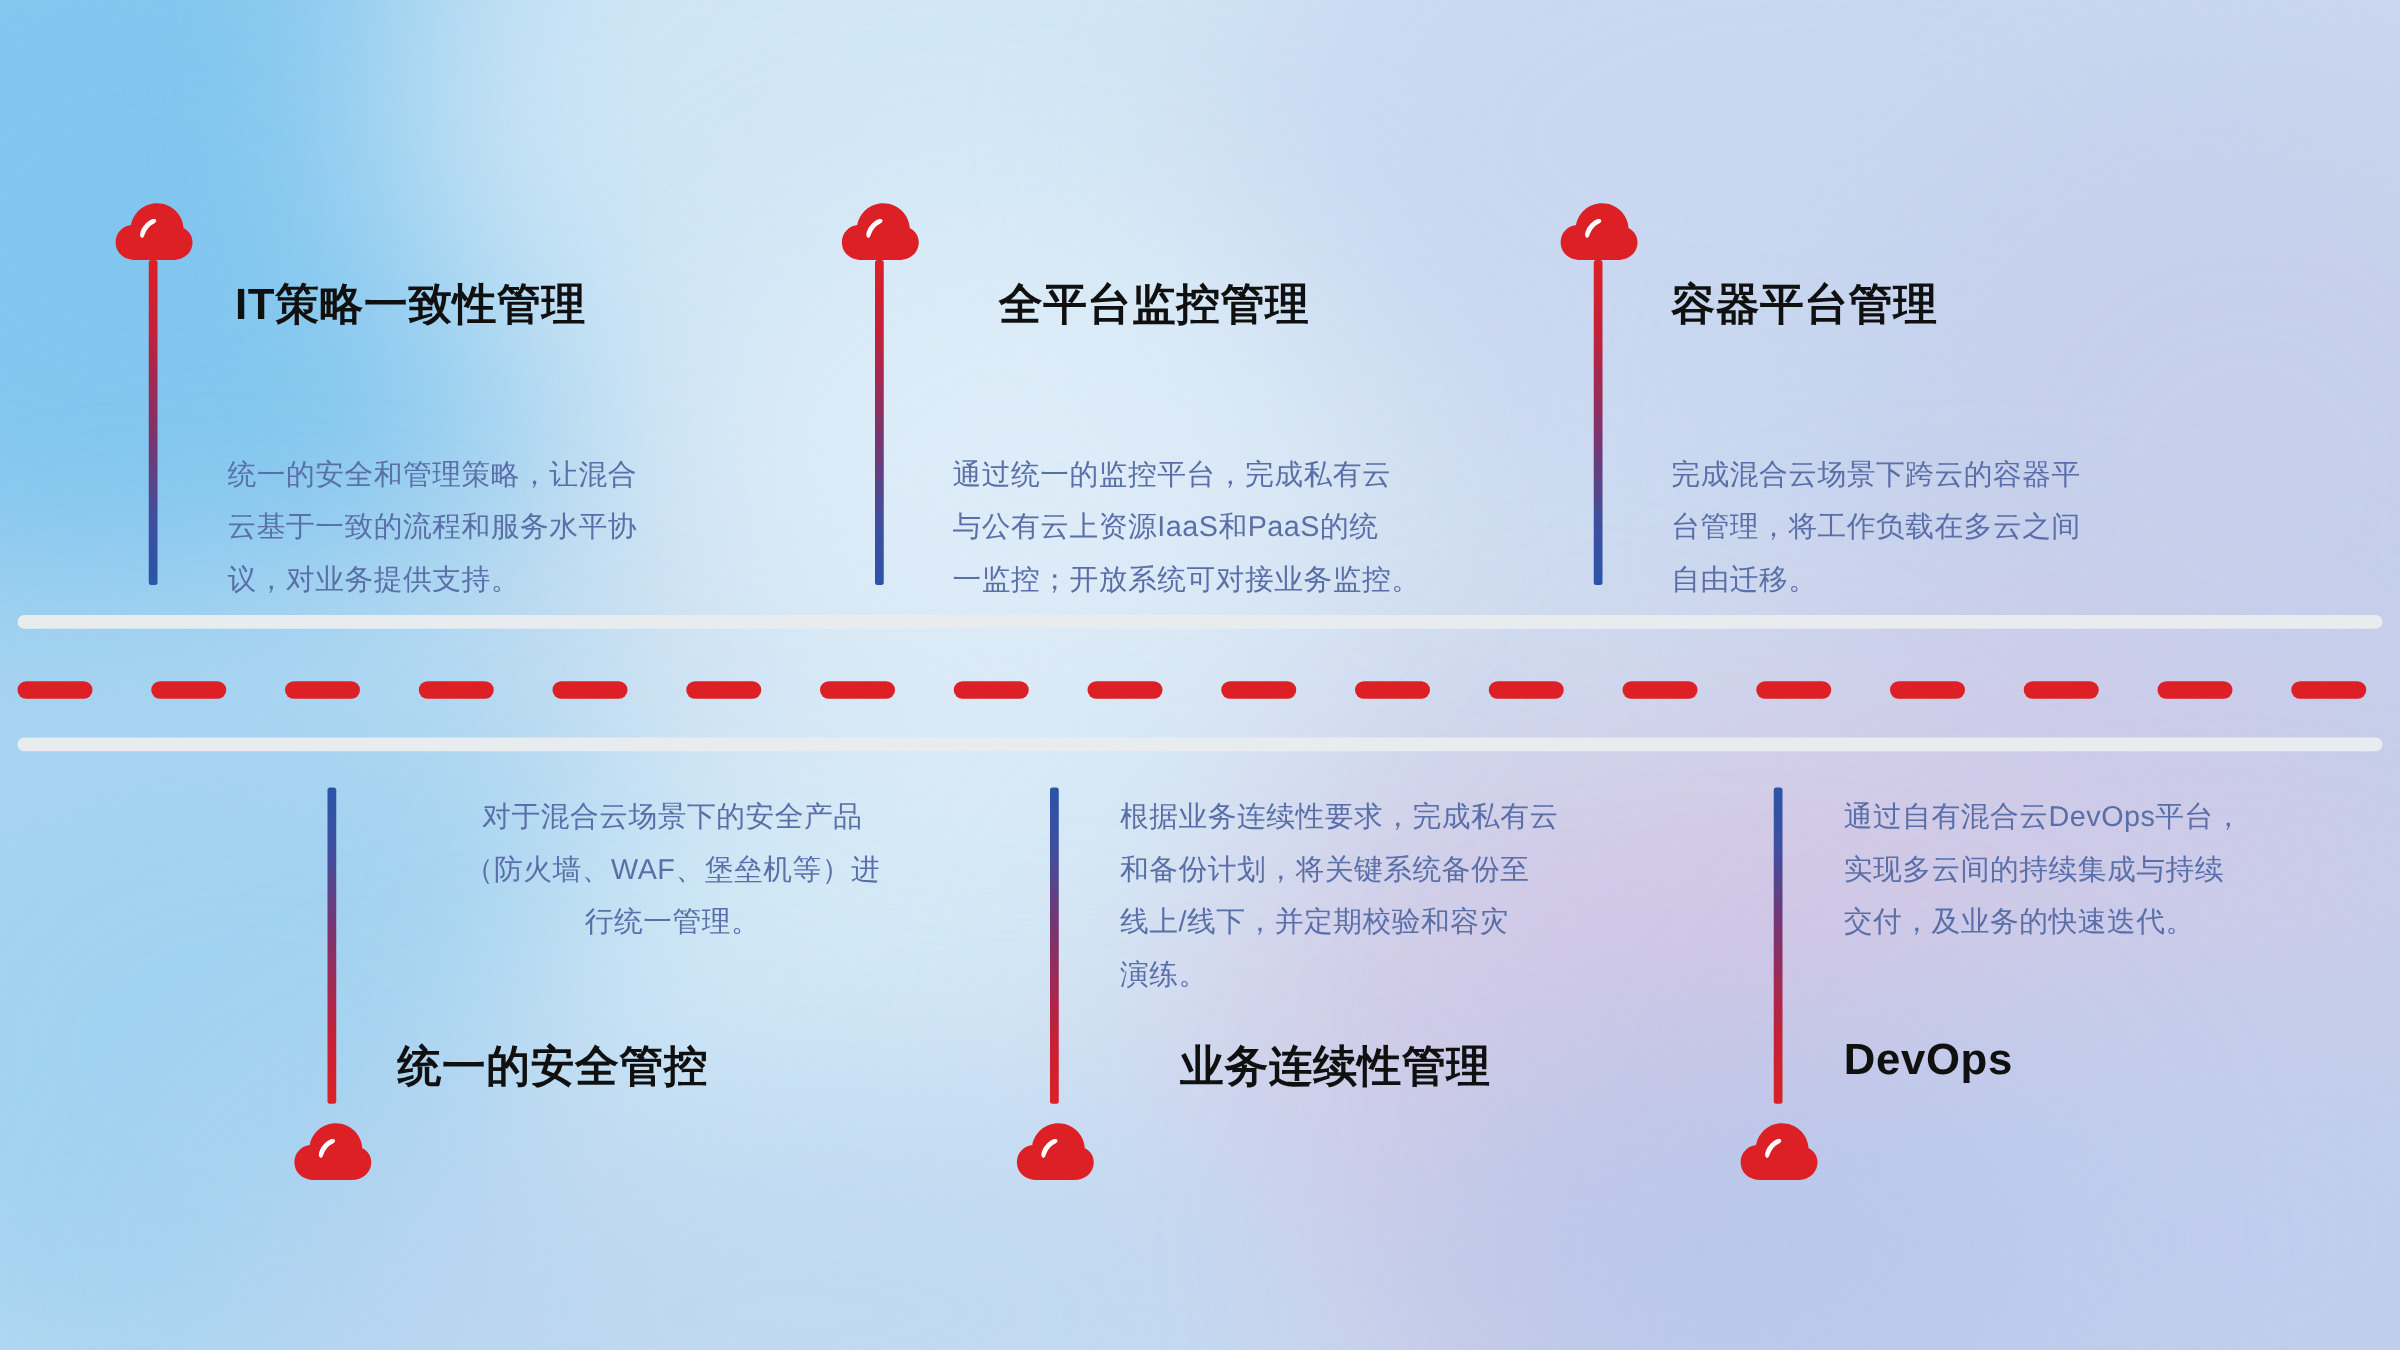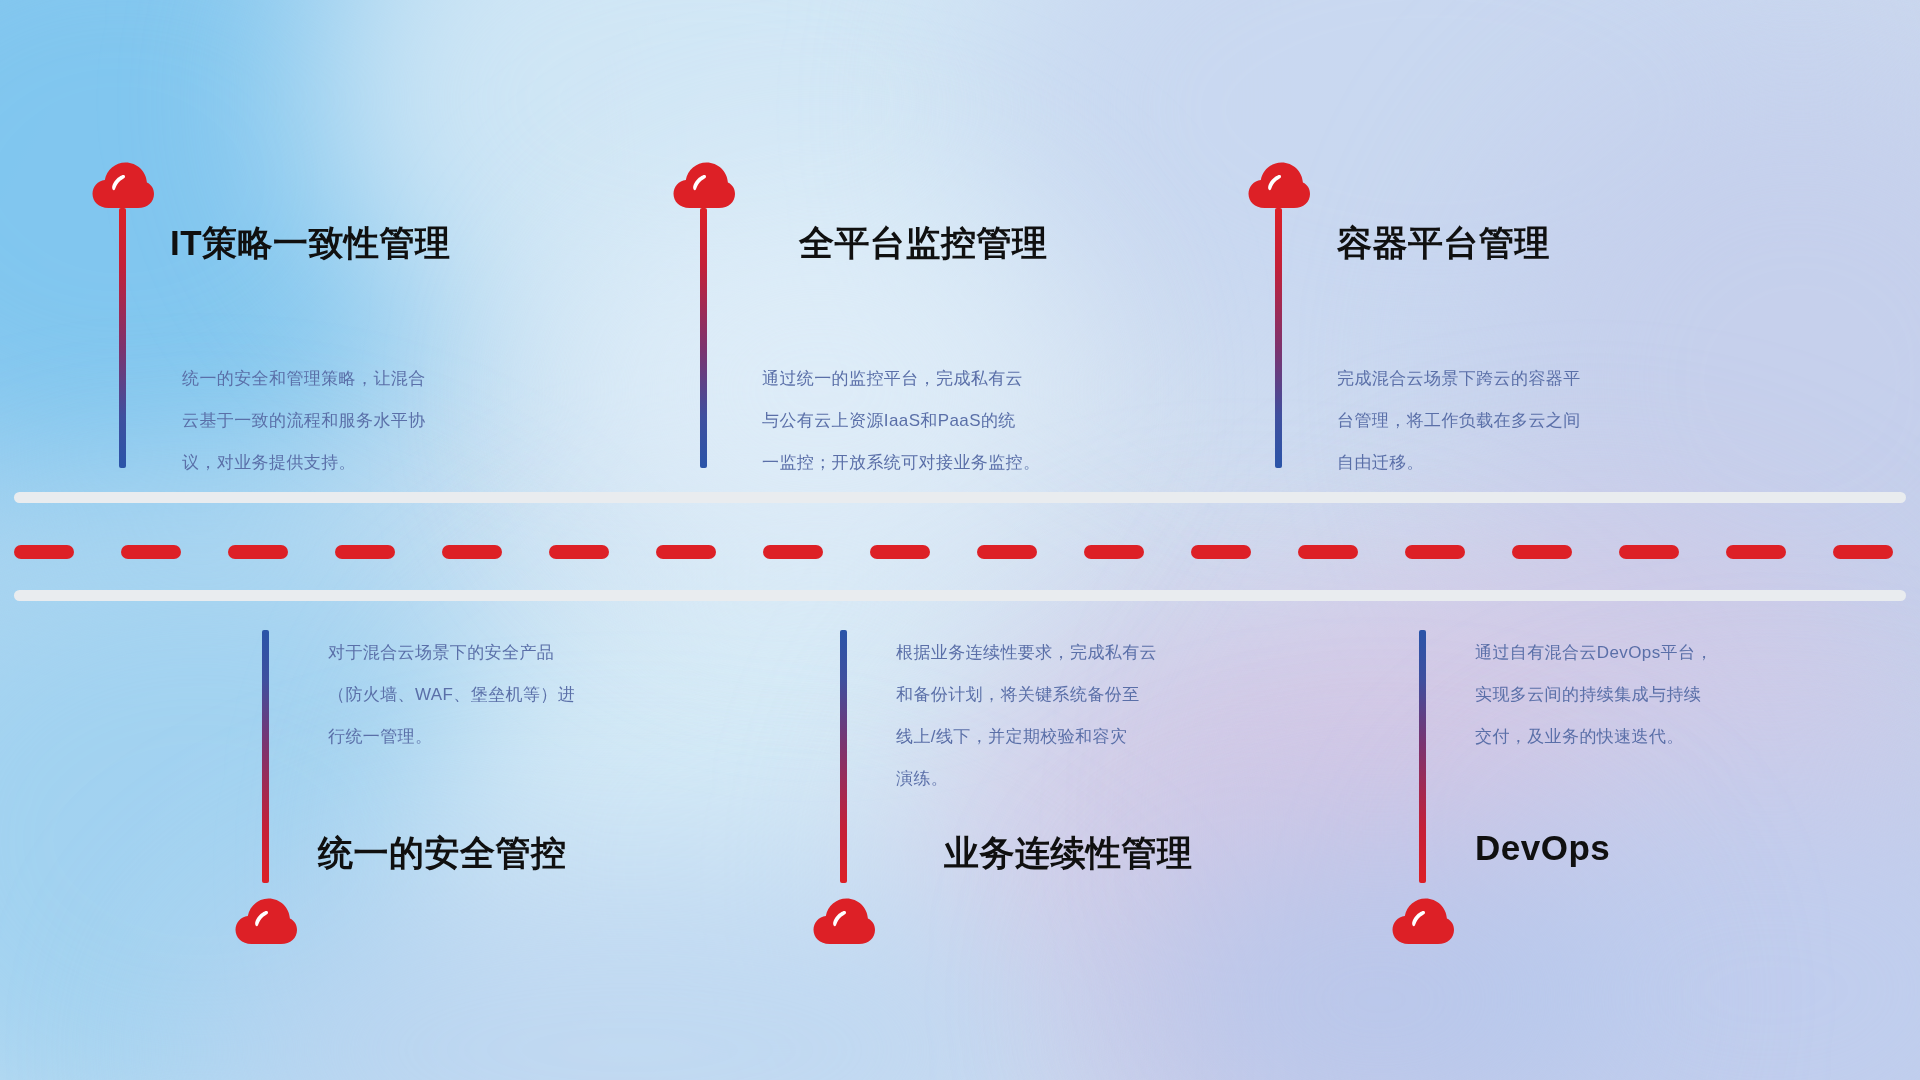--- a/index.html
+++ b/index.html
@@ -95,21 +95,21 @@
   .col-title {
     position: absolute;
     font-size: 35px;
     font-weight: 700;
     color: #101010;
     letter-spacing: 0.5px;
     white-space: nowrap;
   }
   .col-body {
     position: absolute;
-    font-size: 17px;
+    font-size: 23px;
     line-height: 42px;
     color: #5a6fa8;
     letter-spacing: 0.4px;
     white-space: pre-line;
   }
 </style>
 </head>
 <body>
 
 <div id="stage">
@@ -131,21 +131,21 @@
   </div>
 
   <div class="col">
     <div class="cloud" style="left:91px; top:160px;">
       <svg viewBox="0 0 64 50">
         <path d="M17.5 48 C7.6 48 1.5 41.6 1.5 33.8 C1.5 26.6 6.8 20.8 13.8 20.0 C15.6 10.0 24.2 2.5 34.6 2.5 C46.0 2.5 55.3 11.4 55.9 22.6 C60.4 24.6 63.0 28.9 63.0 33.9 C63.0 41.7 56.6 48 47.0 48 Z" fill="#dd2026"></path>
         <path d="M22.6 30.2 C21.0 29.6 20.6 27.2 21.9 24.3 C23.6 20.4 27.2 16.7 30.7 15.4 C32.7 14.7 34.2 15.3 34.0 16.8 C33.9 17.8 33.2 18.4 31.6 19.2 C28.9 20.6 26.4 23.3 25.2 26.3 C24.2 28.8 23.7 30.6 22.6 30.2 Z" fill="#ffffff"></path>
       </svg>
     </div>
     <div class="stem down" style="left:119px; top:208px; height:260px;"></div>
-    <div class="col-title" style="left:170px; top:220px;">IT策略一致性管理</div>
+    <div class="col-title" style="left:188px; top:220px;">IT策略一致性管理</div>
     <div class="col-body" style="left:182px; top:358px; width:430px;">统一的安全和管理策略，让混合
 云基于一致的流程和服务水平协
 议，对业务提供支持。</div>
   </div>
 
   <div class="col">
     <div class="cloud" style="left:672px; top:160px;">
       <svg viewBox="0 0 64 50">
         <path d="M17.5 48 C7.6 48 1.5 41.6 1.5 33.8 C1.5 26.6 6.8 20.8 13.8 20.0 C15.6 10.0 24.2 2.5 34.6 2.5 C46.0 2.5 55.3 11.4 55.9 22.6 C60.4 24.6 63.0 28.9 63.0 33.9 C63.0 41.7 56.6 48 47.0 48 Z" fill="#dd2026"></path>
         <path d="M22.6 30.2 C21.0 29.6 20.6 27.2 21.9 24.3 C23.6 20.4 27.2 16.7 30.7 15.4 C32.7 14.7 34.2 15.3 34.0 16.8 C33.9 17.8 33.2 18.4 31.6 19.2 C28.9 20.6 26.4 23.3 25.2 26.3 C24.2 28.8 23.7 30.6 22.6 30.2 Z" fill="#ffffff"></path>
@@ -190,21 +190,21 @@
       <div class="dash" style="left: 1391px;"></div>
       <div class="dash" style="left: 1498px;"></div>
       <div class="dash" style="left: 1605px;"></div>
       <div class="dash" style="left: 1712px;"></div>
       <div class="dash" style="left: 1819px;"></div>
     </div>
   <div class="divider-white bottom"></div>
 
   <div class="col">
     <div class="stem up" style="left:262px; top:630px; height:253px;"></div>
-    <div class="col-body" style="left:328px; top:632px; width:440px;">对于混合云场景下的安全产品
+    <div class="col-body" style="left:318px; top:632px; width:440px;text-align:center;">对于混合云场景下的安全产品
 （防火墙、WAF、堡垒机等）进
 行统一管理。</div>
     <div class="col-title" style="left:318px; top:830px;">统一的安全管控</div>
     <div class="cloud" style="left:234px; top:896px;">
       <svg viewBox="0 0 64 50">
         <path d="M17.5 48 C7.6 48 1.5 41.6 1.5 33.8 C1.5 26.6 6.8 20.8 13.8 20.0 C15.6 10.0 24.2 2.5 34.6 2.5 C46.0 2.5 55.3 11.4 55.9 22.6 C60.4 24.6 63.0 28.9 63.0 33.9 C63.0 41.7 56.6 48 47.0 48 Z" fill="#dd2026"></path>
         <path d="M22.6 30.2 C21.0 29.6 20.6 27.2 21.9 24.3 C23.6 20.4 27.2 16.7 30.7 15.4 C32.7 14.7 34.2 15.3 34.0 16.8 C33.9 17.8 33.2 18.4 31.6 19.2 C28.9 20.6 26.4 23.3 25.2 26.3 C24.2 28.8 23.7 30.6 22.6 30.2 Z" fill="#ffffff"></path>
       </svg>
     </div>
   </div>

